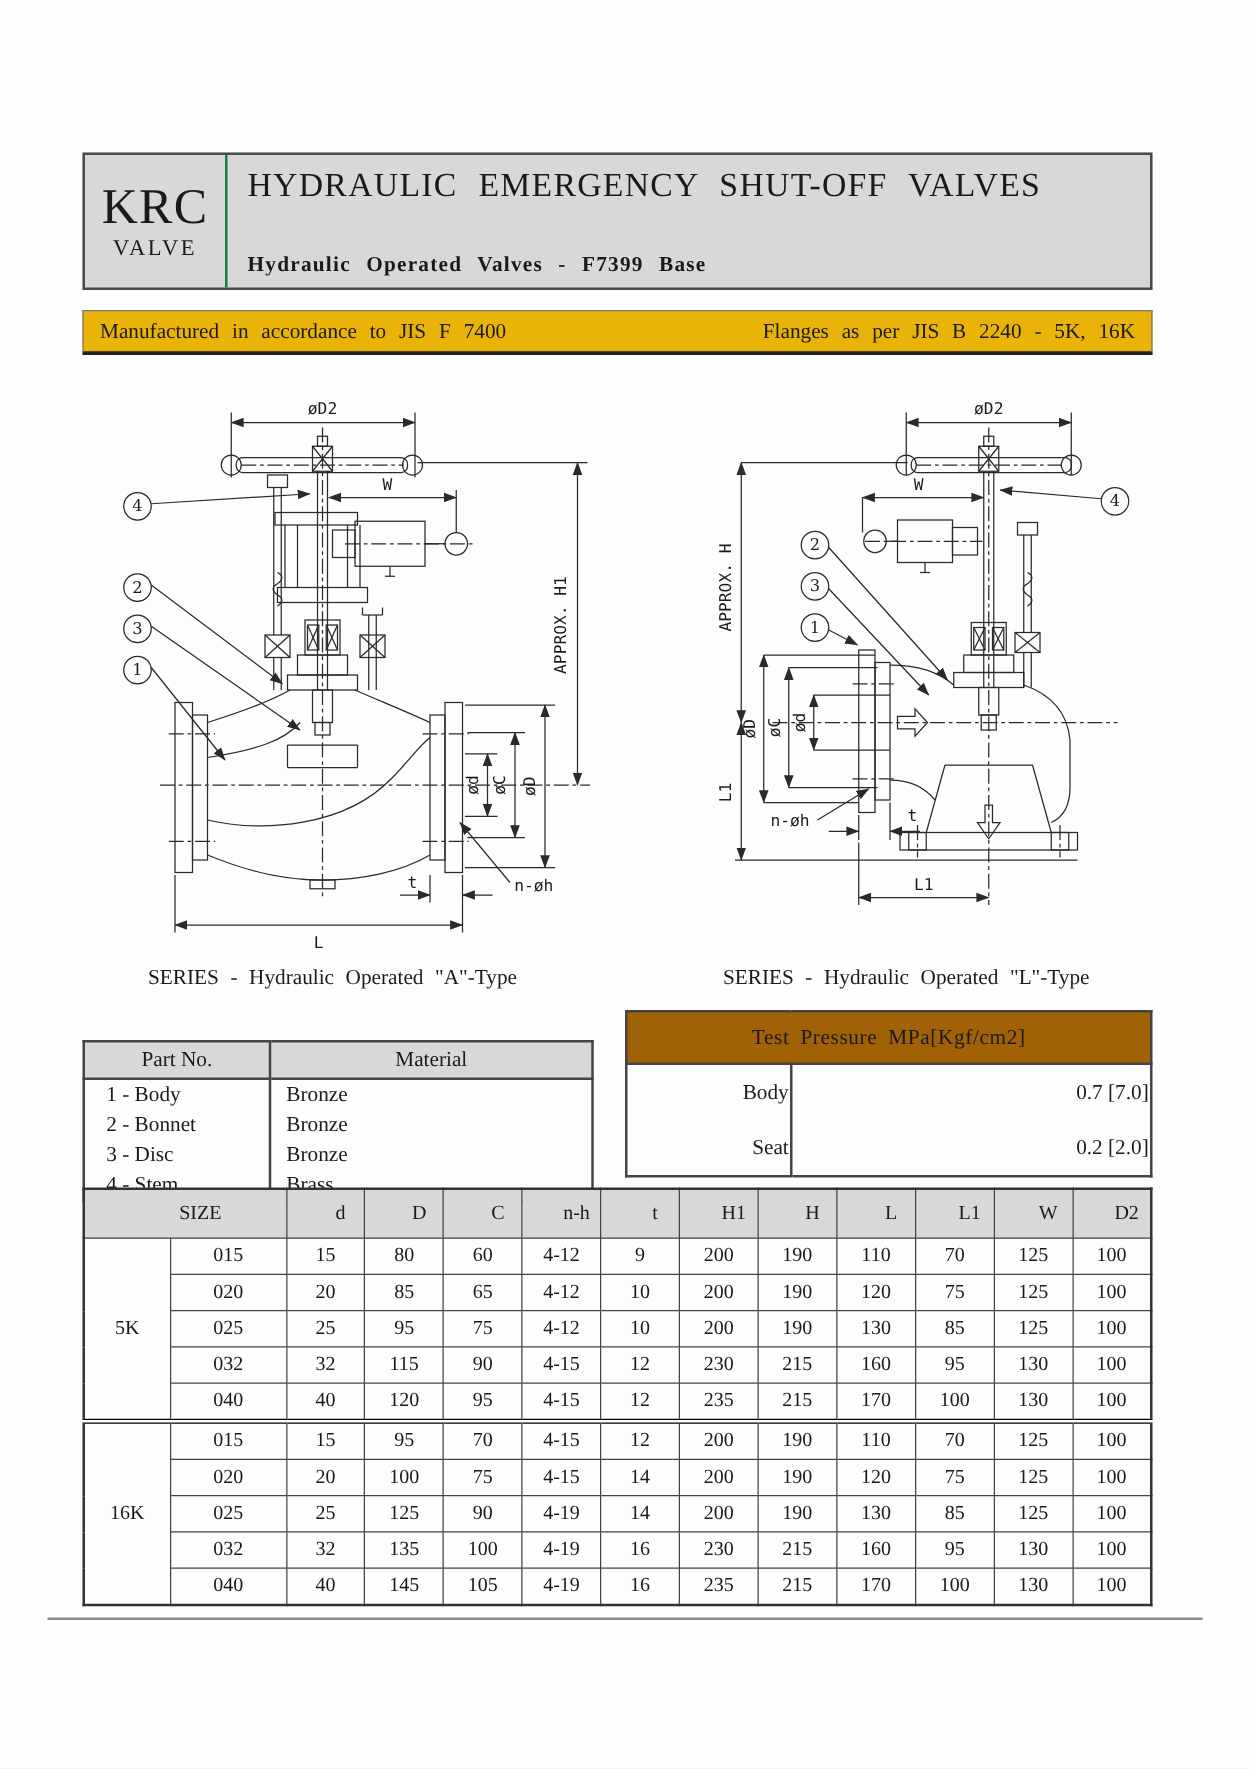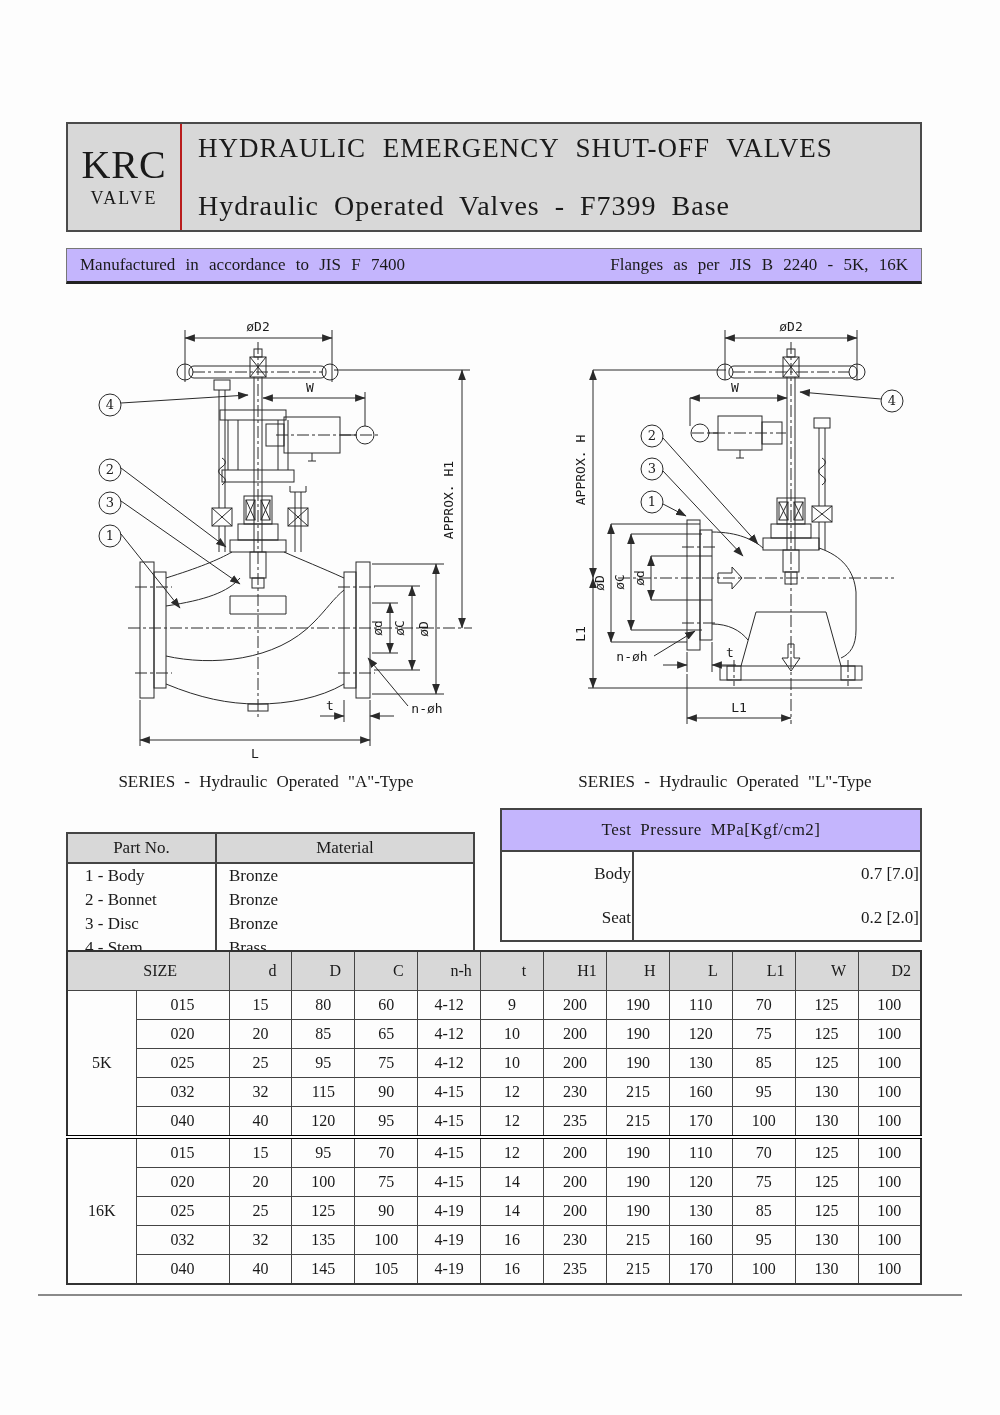--- a/index.html
+++ b/index.html
@@ -2,30 +2,30 @@
 <html><head>
 <meta charset="utf-8">
 <style>
   html,body{margin:0;padding:0;background:#e8e8e8;}
   .page{position:relative;width:1000px;height:1415px;background:#fdfdfd;
         font-family:"Liberation Serif","DejaVu Serif",serif;color:#1a1a1a;overflow:hidden;margin:0 auto;}
 
   
   .header-box{position:absolute;left:66px;top:122px;width:856px;height:110px;background:#d8d8d8;
               border:2px solid #4a4a4a;box-sizing:border-box;display:flex;}
-  .logo{width:112px;border-right:2px solid #b91c1c;display:flex;flex-direction:column;
+  .logo{width:112px;border-right:2px solid #15803d;display:flex;flex-direction:column;
         align-items:center;justify-content:center;flex:none;text-align:right;}
   .logo-krc{font-size:40px;line-height:1;letter-spacing:1px;}
   .logo-valve{font-size:18px;letter-spacing:2px;margin-top:3px;}
   .titles{flex:1;padding:9px 6px 8px 16px;display:flex;flex-direction:column;justify-content:space-between;}
   .title1{font-size:27px;word-spacing:9px;letter-spacing:1px;white-space:nowrap;}
-  .title2{font-size:28px;word-spacing:7px;letter-spacing:1px;white-space:nowrap;}
+  .title2{font-size:17px;word-spacing:7px;letter-spacing:1px;white-space:nowrap;font-weight:bold;}
 
   
-  .std-bar{position:absolute;left:66px;top:248px;width:856px;height:36px;background:#c4b5fd;
+  .std-bar{position:absolute;left:66px;top:248px;width:856px;height:36px;background:#eab308;
            border:1px solid #777;border-bottom:3px solid #222;box-sizing:border-box;
            display:flex;justify-content:space-between;align-items:center;padding:0 13px;
            font-size:17px;word-spacing:6px;}
 
   
   .drw{position:absolute;}
   .drw line,.drw path,.drw rect,.drw circle{stroke:#2a2a2a;stroke-width:1;fill:none;}
   .drw .cl{stroke-dasharray:12 3 3 3;}
   .drw text{font-family:"DejaVu Sans Mono",monospace;font-size:13px;fill:#1b1b1b;stroke:none;}
   .drw text.co{font-family:"DejaVu Serif",serif;font-size:13px;}
@@ -35,21 +35,21 @@
 
   
   table{border-collapse:collapse;}
   .materials{position:absolute;left:66px;top:832px;width:409px;font-size:17px;border:2px solid #444;}
   .materials th{background:#d8d8d8;font-weight:normal;height:26px;border:2px solid #444;}
   .materials td{border-left:2px solid #444;height:24px;padding:0;}
   .materials td.mat-c1{padding-left:17px;text-align:left;width:130px;}
   .materials td.mat-c2{padding-left:12px;text-align:left;}
 
   .pressure{position:absolute;left:500px;top:808px;width:422px;font-size:17px;border:2px solid #444;}
-  .pressure th{background:#c4b5fd;font-weight:normal;height:38px;border:2px solid #444;letter-spacing:.5px;word-spacing:4px;}
+  .pressure th{background:#a16207;font-weight:normal;height:38px;border:2px solid #444;letter-spacing:.5px;word-spacing:4px;}
   .pressure td{height:42px;text-align:right;}
   .pressure td.pr-c1{width:128px;border-right:2px solid #444;}
 
   .dims{position:absolute;left:66px;top:950px;width:856px;font-size:16px;table-layout:fixed;border:2px solid #333;}
   .dims th{background:#d8d8d8;font-weight:normal;height:36px;border:1.5px solid #444;padding-left:25px;}
   .dims td{height:26px;text-align:center;border:1.5px solid #444;}
   .dims td.group-cell{text-align:center;}
   .dims tr.group-sep td{border-top:4px double #000;}
 
   .footer-line{position:absolute;left:38px;top:1294px;width:924px;height:2px;background:#8a8a8a;}

